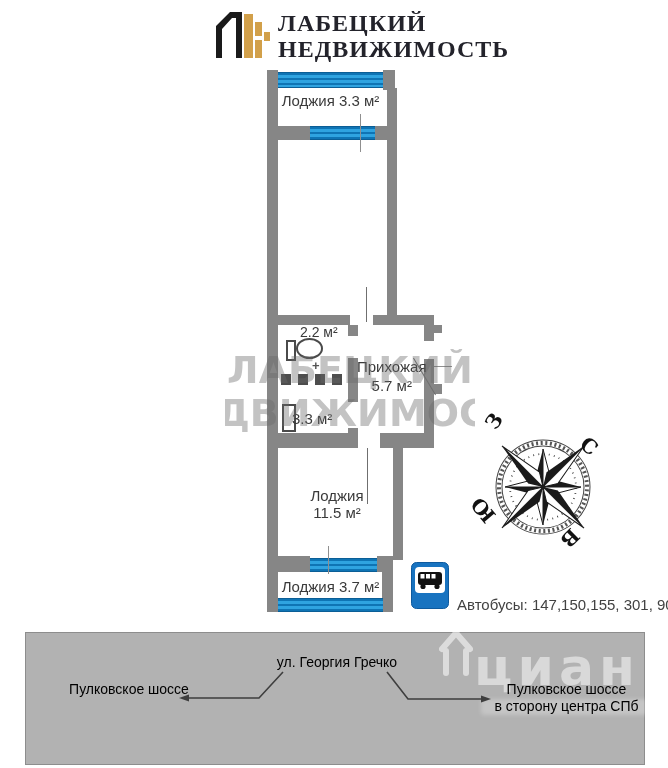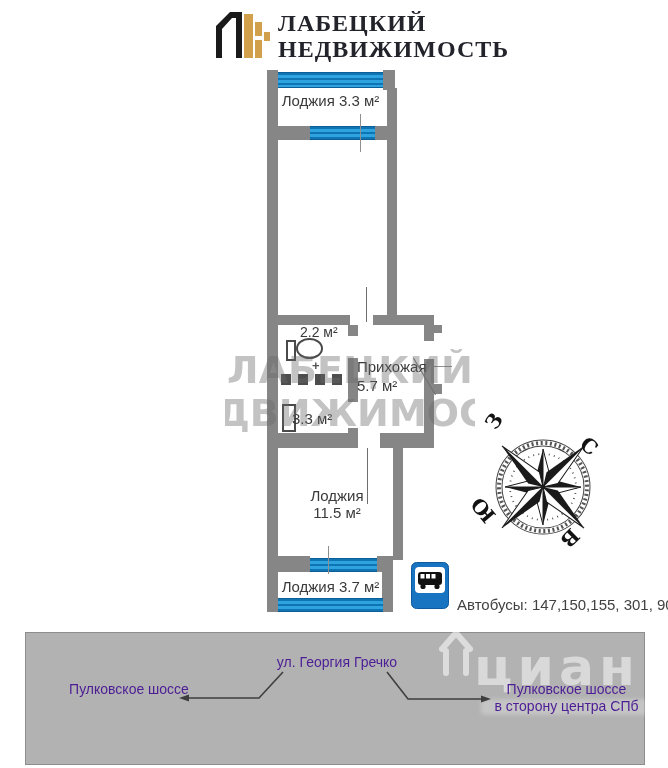--- a/index.html
+++ b/index.html
@@ -8,21 +8,21 @@
   .abs{position:absolute;}
   
   .w{position:absolute;background:#868686;}
   
   .win{position:absolute;background:repeating-linear-gradient(180deg,#0f74b4 0 2px,#2fa3e0 2px 5px);
        border-top:1px solid #0b5e96;border-bottom:1px solid #0b5e96;box-sizing:border-box;}
   
   .tl{position:absolute;background:#8f8f8f;}
   .leaf{position:absolute;background:#6f6f6f;}
   
-  .plabel{position:absolute;color:#3a3a3a;font-size:15px;white-space:nowrap;}
+  .plabel{position:absolute;color:#3a3a3a;font-size:15px;white-space:nowrap;text-align:center;}
   .center{text-align:center;}
   
   .logo-text{position:absolute;left:278px;top:10px;color:#23232b;
              font-family:"Liberation Serif", serif;font-weight:bold;font-size:24px;
              line-height:26px;letter-spacing:1px;white-space:nowrap;}
   
   .plan-wm{position:absolute;left:225px;top:349px;width:250px;height:88px;overflow:hidden;
            display:flex;flex-direction:column;align-items:center;justify-content:flex-start;
            pointer-events:none;}
   .plan-wm span{font-weight:bold;font-size:38px;line-height:43px;color:rgba(105,105,105,0.40);
@@ -32,21 +32,21 @@
             background:repeating-linear-gradient(90deg,#4d4d4d 0 10px,rgba(0,0,0,0) 10px 17px);}
   
   .fixture{position:absolute;border:2px solid #4a4a4a;background:#fff;box-sizing:border-box;}
   
   .cdir{position:absolute;font-family:"DejaVu Serif", serif;font-weight:bold;font-size:20px;color:#121212;}
   
   .bus-caption{position:absolute;left:457px;top:596px;font-size:15px;color:#424242;white-space:nowrap;}
   
   .map-bar{position:absolute;left:25px;top:632px;width:620px;height:133px;background:#b2b2b2;
            border:1px solid #8d8d8d;box-sizing:border-box;}
-  .map-text{position:absolute;color:#4c1d95;font-size:14px;line-height:17px;text-align:center;white-space:nowrap;}
+  .map-text{position:absolute;color:#000000;font-size:14px;line-height:17px;text-align:center;white-space:nowrap;}
   .cian-wm{position:absolute;left:448px;top:4px;font-family:"DejaVu Sans", sans-serif;
            font-weight:bold;font-size:52px;letter-spacing:5px;color:rgba(255,255,255,0.5);
            pointer-events:none;}
   .cian-sub{position:absolute;left:455px;top:66px;width:170px;height:16px;
             background:rgba(255,255,255,0.25);border-radius:3px;filter:blur(2px);}
   .plus-mark{position:absolute;color:#555;font-size:13px;font-weight:bold;}
 </style>
 </head>
 <body>
 

